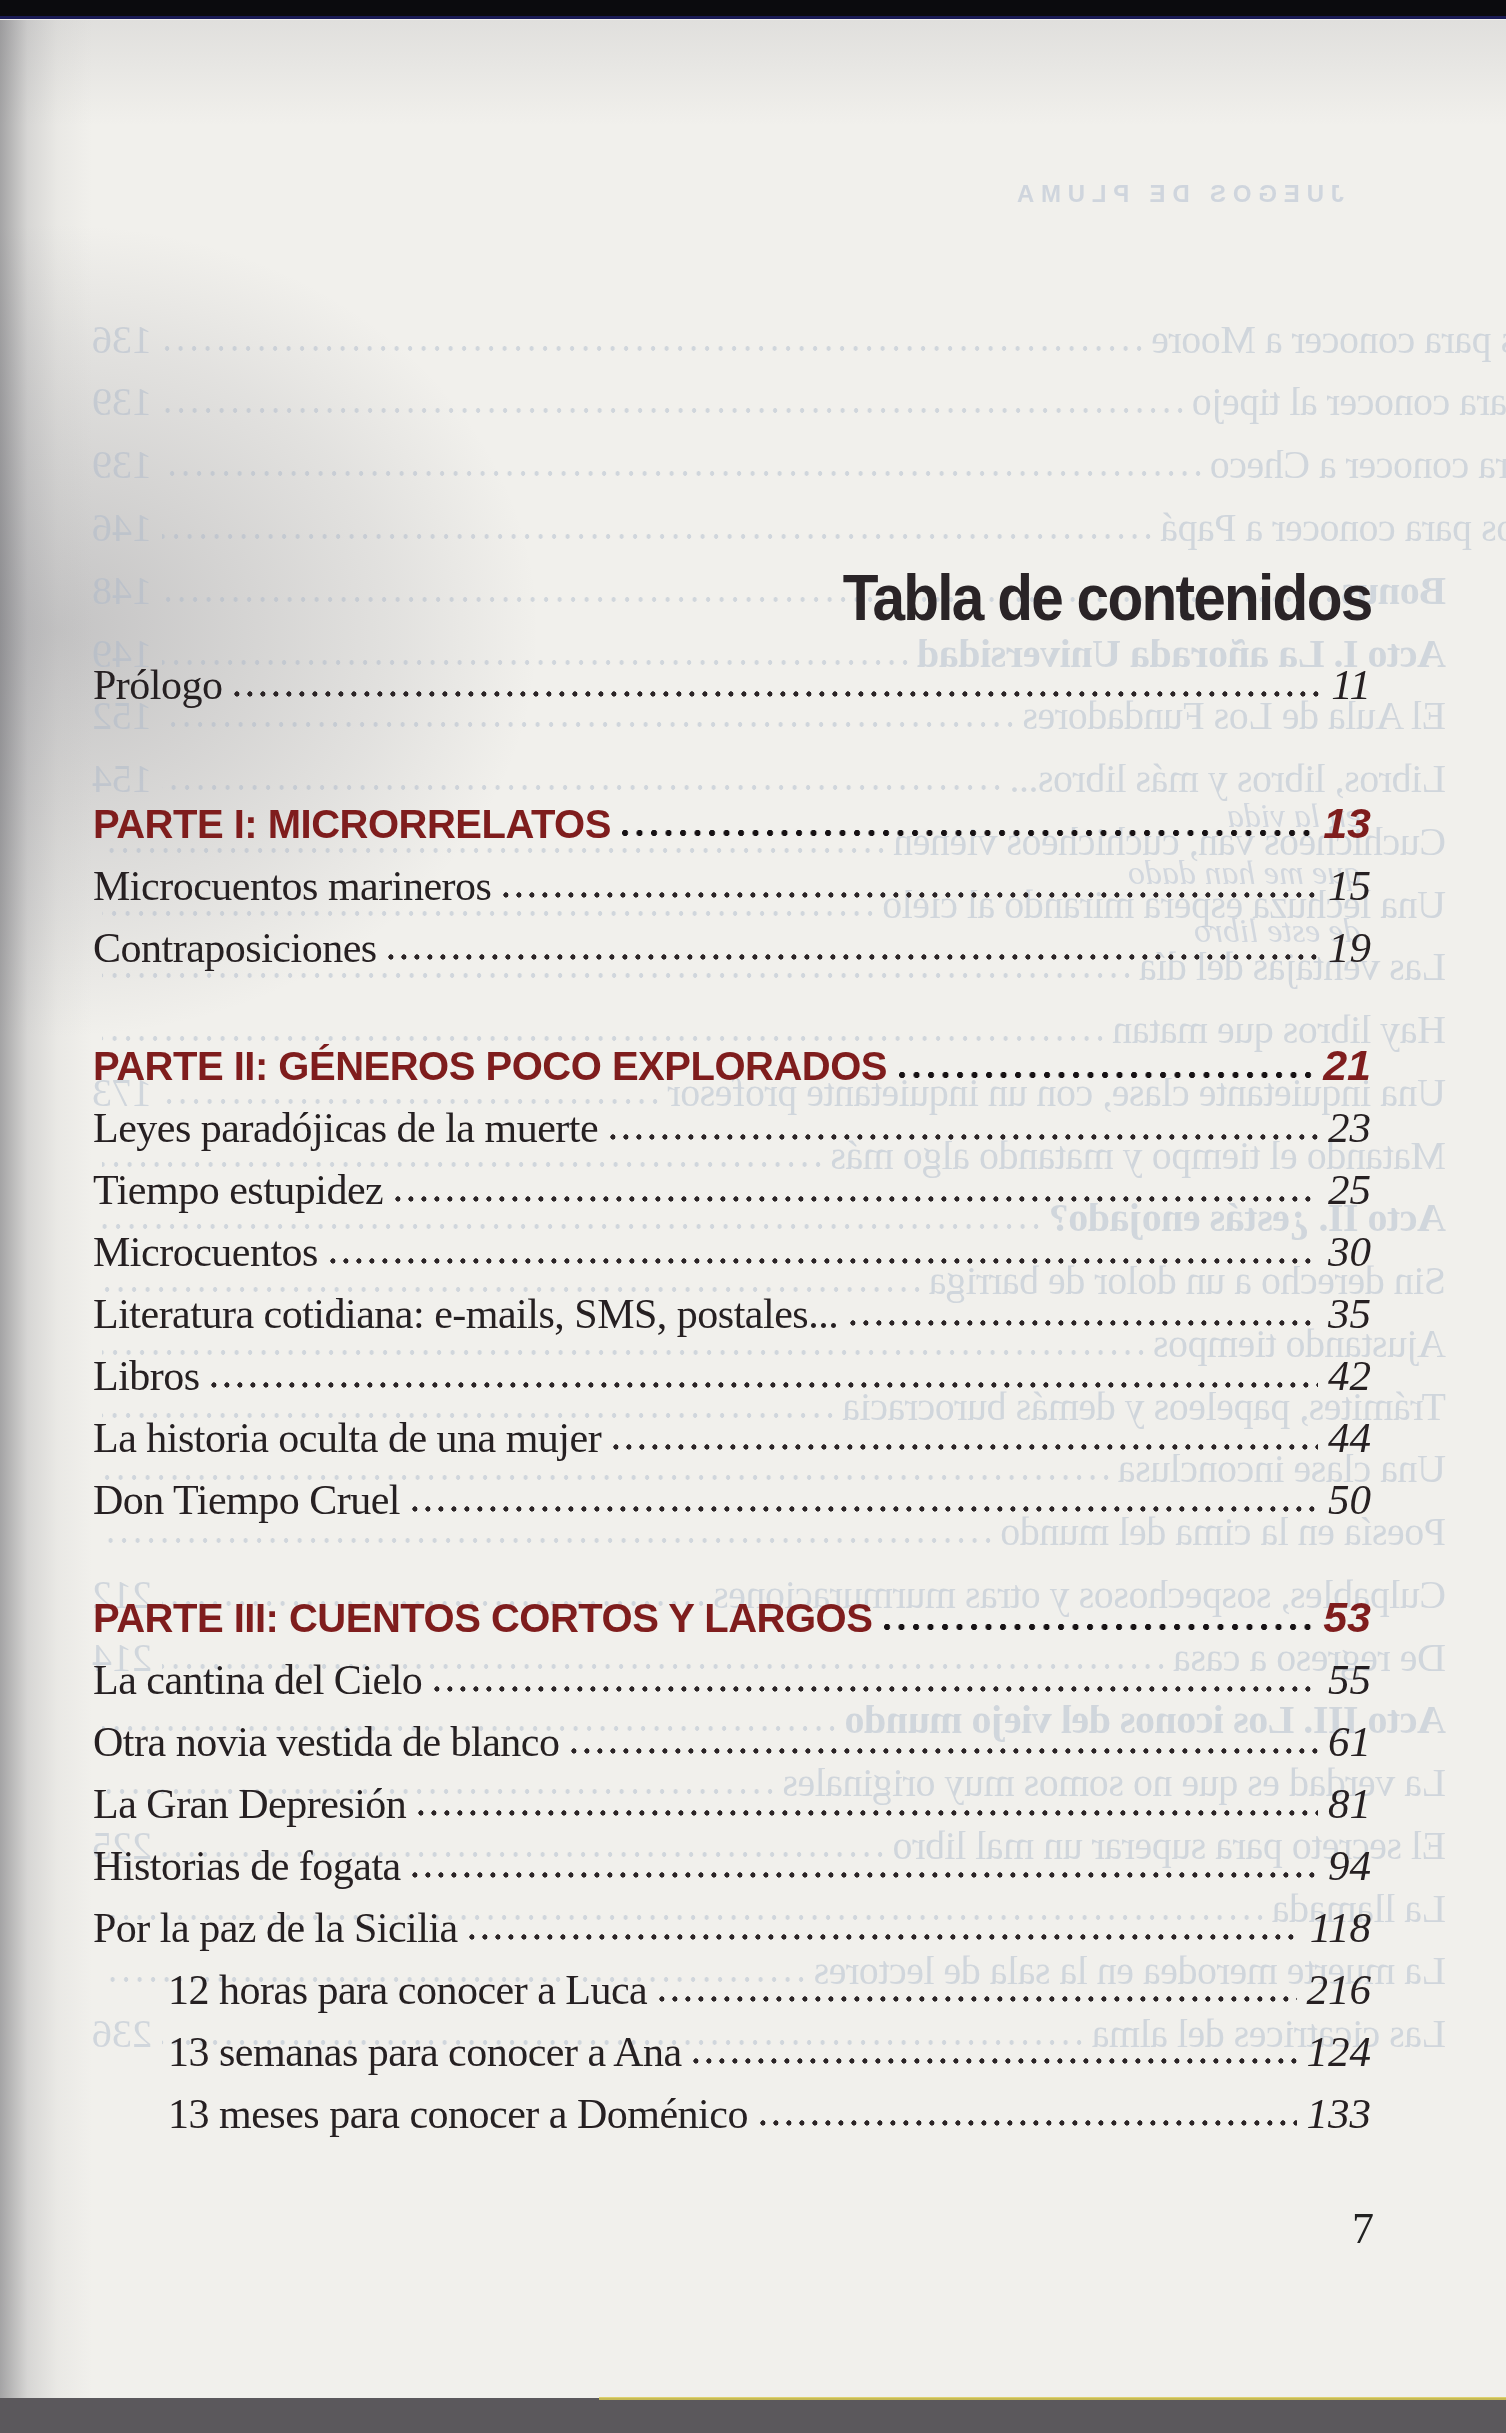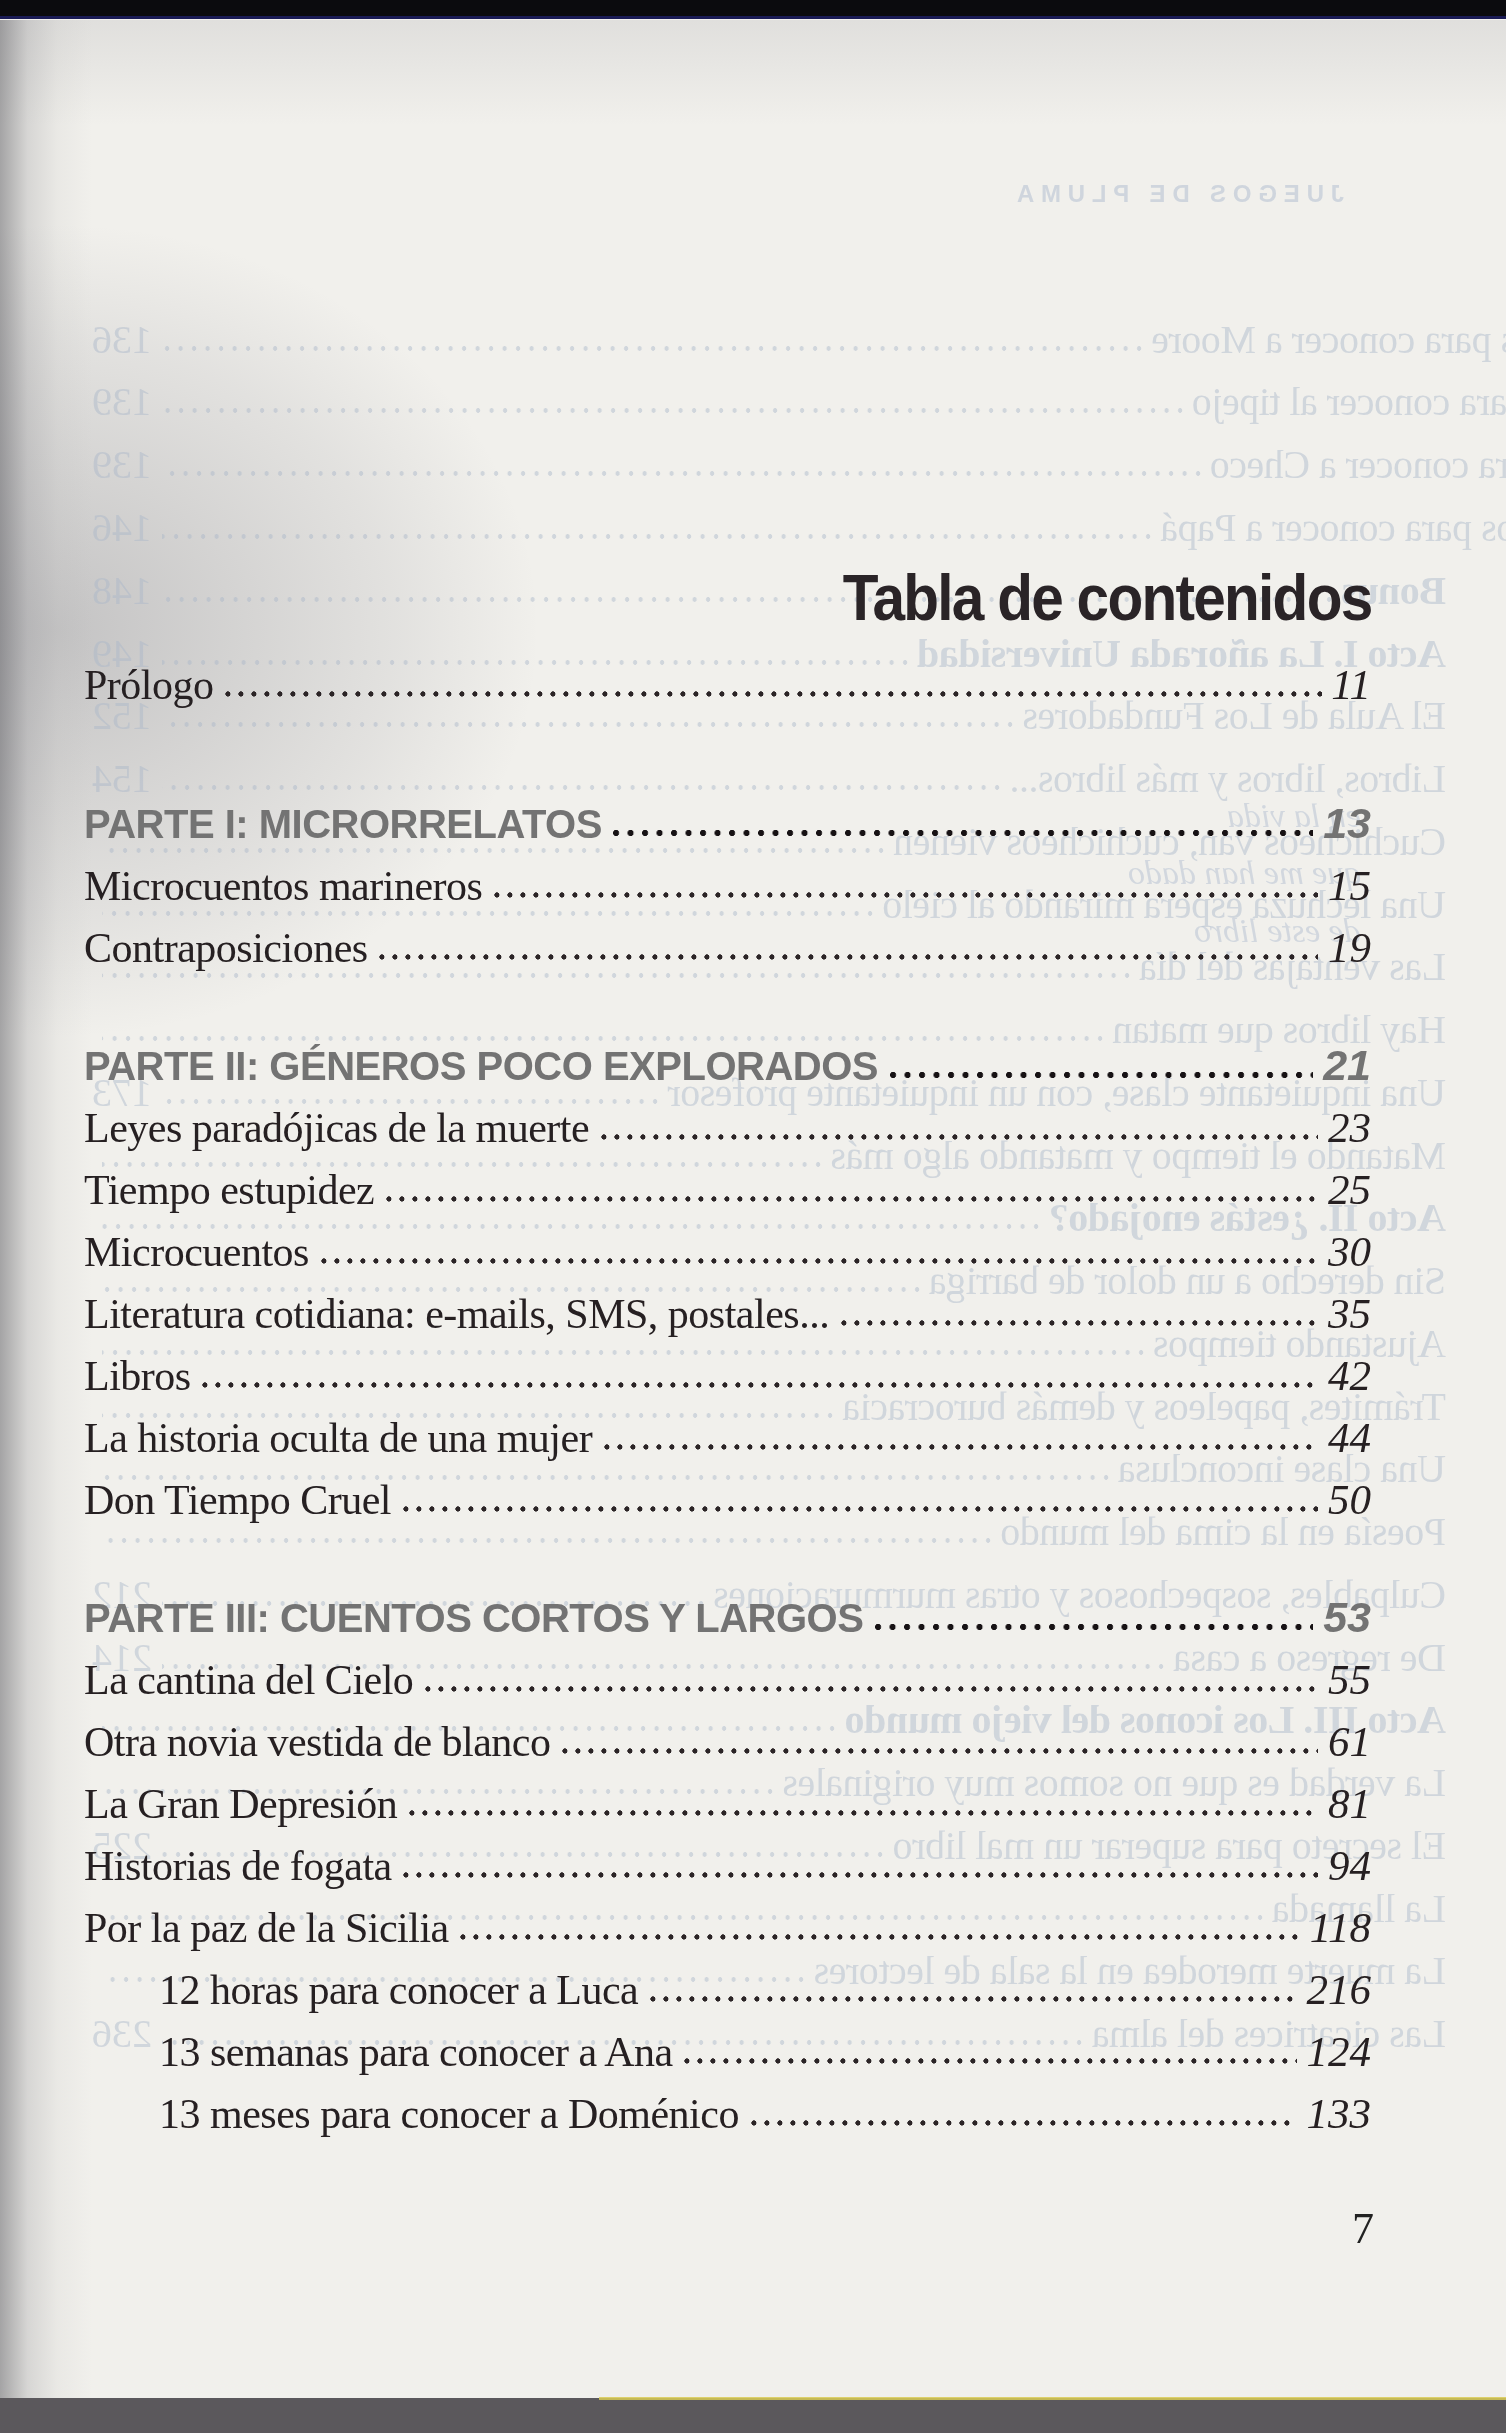--- a/index.html
+++ b/index.html
@@ -34,28 +34,28 @@
     background-image:radial-gradient(circle at 2.9px 4.3px,#aab7c9 2px,rgba(0,0,0,0) 2.5px);
     background-size:13.5px 8.7px;background-repeat:repeat-x;background-position:left bottom;}
   .bleed-row .b-page{font-size:40px;}
   .bleed-note{position:absolute;right:145px;transform:scaleX(-1);font-style:italic;font-size:34px;
     color:#b4c0d2;opacity:.5;filter:blur(0.6px);white-space:nowrap;}
 
   
   .page-title{position:absolute;top:516px;right:135px;z-index:10;
     font-family:"Liberation Sans",sans-serif;font-weight:700;font-size:65px;letter-spacing:-1.9px;
     color:#2a2427;transform:scaleX(.9);transform-origin:right center;white-space:nowrap;}
-  .toc{position:absolute;left:84px;right:135px;top:660px;z-index:10;text-align:right;}
+  .toc{position:absolute;left:93px;right:135px;top:660px;z-index:10;text-align:right;}
   .row{display:flex;align-items:baseline;height:62px;color:#262022;}
   .row .label{font-size:42px;white-space:nowrap;letter-spacing:-0.5px;}
   .row .pagenum{font-size:43px;font-style:italic;}
   .row.sub{padding-left:75px;}
   .row.part{margin-top:56px;}
   .row.part.first{margin-top:77px;}
-  .row.part .label,.row.part .pagenum{font-family:"Liberation Sans",sans-serif;font-weight:700;color:#737373;}
+  .row.part .label,.row.part .pagenum{font-family:"Liberation Sans",sans-serif;font-weight:700;color:#7f1d1d;}
   .row.part .label{font-size:40px;}
   .row.part .pagenum{font-size:43px;}
   .leader{flex:1;height:9.7px;margin:0 9.7px 0 11.6px;
     background-image:radial-gradient(circle at 2.9px 4.8px,#2b2426 2.3px,rgba(0,0,0,0) 2.8px);
     background-size:13px 9.7px;background-repeat:repeat-x;background-position:left bottom;}
   .row.part .leader{
     background-image:radial-gradient(circle at 3.1px 4.8px,#171214 2.8px,rgba(0,0,0,0) 3.3px);
     background-size:14.5px 9.7px;}
   .footer-page{position:absolute;top:2203px;left:1352px;z-index:10;font-size:44px;color:#222;}
 </style>

